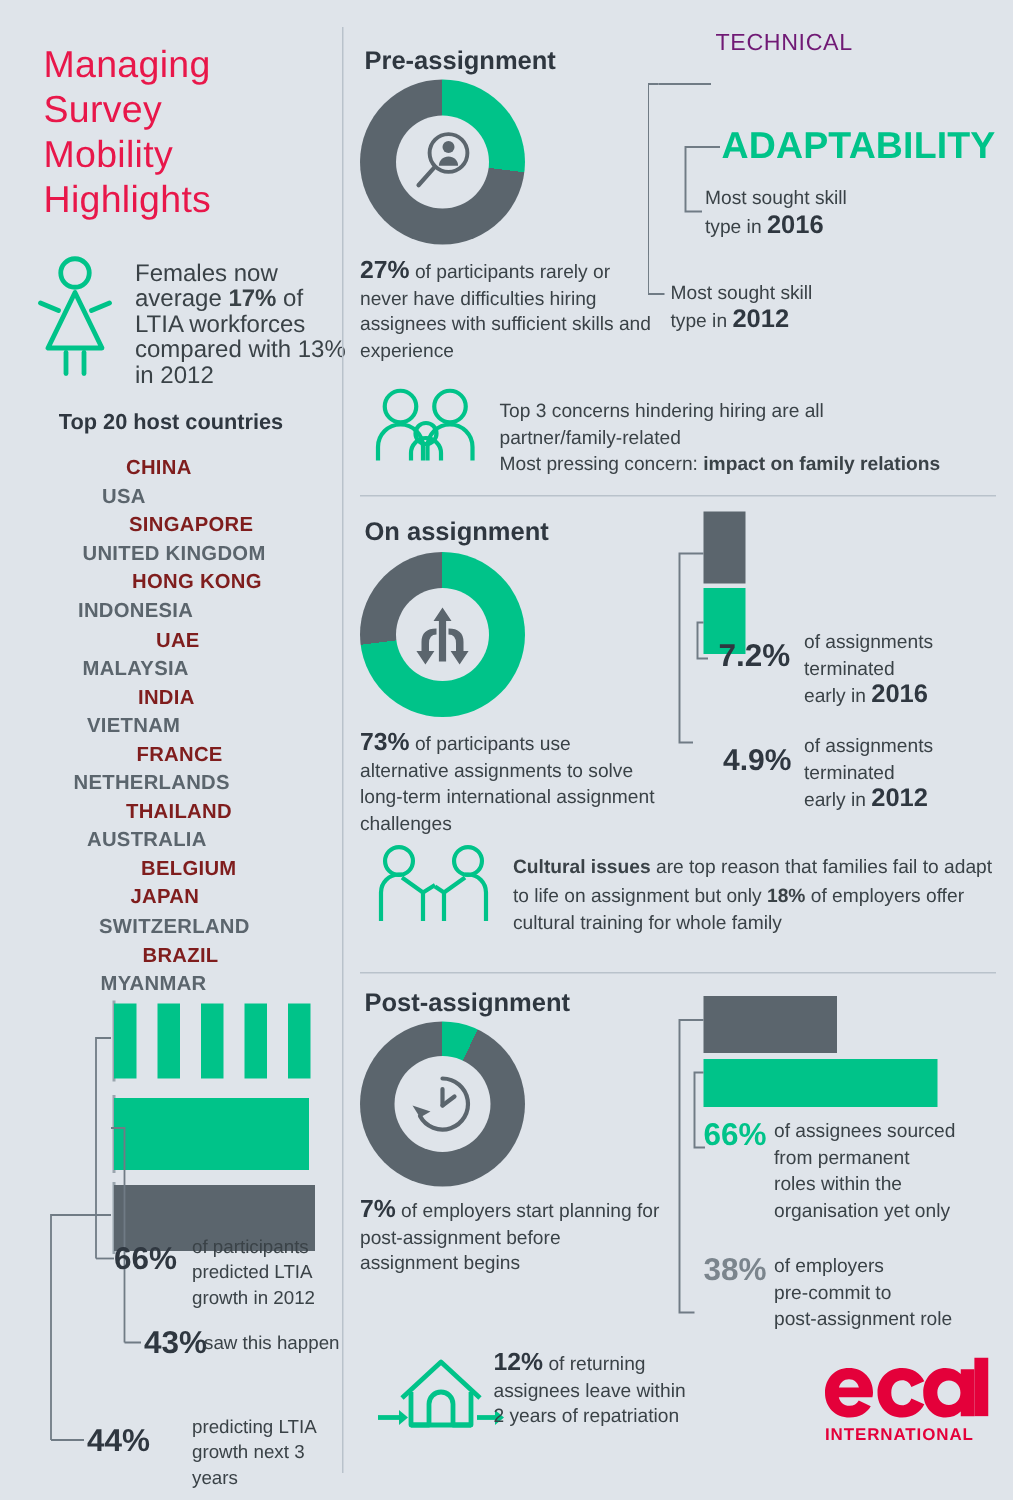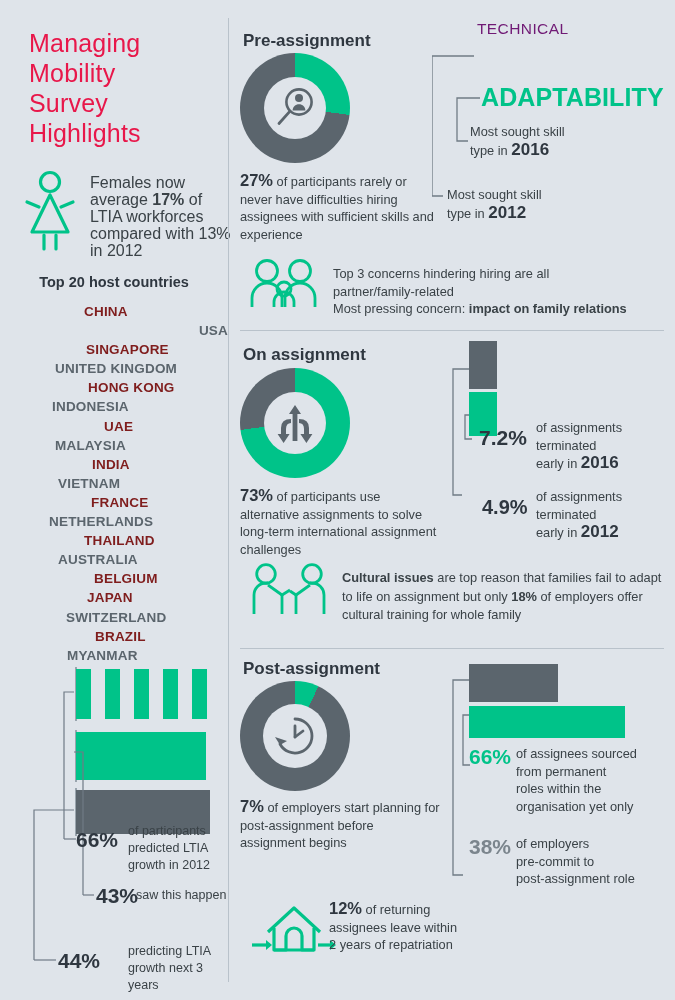--- a/index.html
+++ b/index.html
@@ -95,41 +95,41 @@
 </style>
 </head>
 <body>
 
 <div class="page">
 
   <div id="left-col">
 
     <div id="main-title">
       <div>Managing</div>
+      <div>Survey</div>
       <div>Mobility</div>
-      <div>Survey</div>
       <div>Highlights</div>
     </div>
 
     <div id="female-block">
       <svg id="female-icon" viewBox="0 0 56 82">
         <circle cx="28" cy="12" r="9.5" fill="none" stroke="#00c389" stroke-width="3.2"></circle>
         <path d="M28 25 L10 62 L46 62 Z" fill="none" stroke="#00c389" stroke-width="3.2" stroke-linejoin="round"></path>
         <line x1="17" y1="37" x2="5" y2="32" stroke="#00c389" stroke-width="3.2" stroke-linecap="round"></line>
         <line x1="39" y1="37" x2="51" y2="32" stroke="#00c389" stroke-width="3.2" stroke-linecap="round"></line>
         <line x1="22" y1="65" x2="22" y2="79" stroke="#00c389" stroke-width="3.2" stroke-linecap="round"></line>
         <line x1="34" y1="65" x2="34" y2="79" stroke="#00c389" stroke-width="3.2" stroke-linecap="round"></line>
       </svg>
       <div id="female-text"><span>Females now average </span><span class="b">17%</span><span> of LTIA workforces compared with 13% in 2012</span></div>
     </div>
 
     <div id="countries-title">Top 20 host countries</div>
     <div id="country-list">
         <div class="country c-green" style="margin-left: 84px;">CHINA</div>
-        <div class="country c-grey" style="margin-left: 31px; text-align: right;">USA</div>
+        <div class="country c-grey" style="margin-left: 68px;">USA</div>
         <div class="country c-green" style="margin-left: 86px;">SINGAPORE</div>
         <div class="country c-grey" style="margin-left: 55px;">UNITED KINGDOM</div>
         <div class="country c-green" style="margin-left: 88px;">HONG KONG</div>
         <div class="country c-grey" style="margin-left: 52px;">INDONESIA</div>
         <div class="country c-green" style="margin-left: 104px;">UAE</div>
         <div class="country c-grey" style="margin-left: 55px;">MALAYSIA</div>
         <div class="country c-green" style="margin-left: 92px;">INDIA</div>
         <div class="country c-grey" style="margin-left: 58px;">VIETNAM</div>
         <div class="country c-green" style="margin-left: 91px;">FRANCE</div>
         <div class="country c-grey" style="margin-left: 49px;">NETHERLANDS</div>
@@ -325,14 +325,25 @@
       <path d="M24 30 V52 H36 V38 a8 8 0 0 1 16 0 V52 H64 V30" fill="none" stroke="#00c389" stroke-width="3.2" stroke-linejoin="round"></path>
       <line x1="24" y1="52" x2="64" y2="52" stroke="#00c389" stroke-width="3.2"></line>
       <line x1="2" y1="47" x2="20" y2="47" stroke="#00c389" stroke-width="3.2"></line>
       <path d="M16 42 l6 5 l-6 5" fill="#00c389"></path>
       <line x1="68" y1="47" x2="84" y2="47" stroke="#00c389" stroke-width="3.2"></line>
       <path d="M80 42 l6 5 l-6 5" fill="#00c389"></path>
     </svg>
     <div class="body-txt" style="left:93px;top:900px;width:160px;"><span class="big">12%</span><span> of returning</span><br><span>assignees leave within</span><br><span>2 years of repatriation</span></div>
   </div>
 
+  <div id="eca-logo">
+    <svg id="eca-word" viewBox="0 0 110 46">
+      <g fill="#e4003a">
+        <path d="M17 7 C7.5 7 1 14 1 23.5 C1 33 7.5 40 17.5 40 C24 40 29 37 31.5 32.5 L23.5 28.6 C22.2 30.9 20.2 32.2 17.4 32.2 C13.6 32.2 11 30 10.2 26.5 H32.6 C32.9 25.4 33 24.4 33 23.2 C33 14 26.5 7 17 7 Z M10.3 20 C11.2 16.6 13.6 14.5 17 14.5 C20.4 14.5 22.8 16.6 23.6 20 Z"></path>
+        <path d="M52.5 7 C42.8 7 36 14 36 23.5 C36 33 42.8 40 52.5 40 C59.2 40 64.6 36.7 67.2 31.2 L58.6 27.3 C57.5 30.2 55.3 31.8 52.4 31.8 C48 31.8 45.2 28.5 45.2 23.5 C45.2 18.5 48 15.2 52.4 15.2 C55.3 15.2 57.5 16.8 58.6 19.7 L67.2 15.8 C64.6 10.3 59.2 7 52.5 7 Z"></path>
+        <path d="M91.5 7.9 V11 C89 8.4 85.6 7 81.4 7 C72.8 7 66.5 14 66.5 23.5 C66.5 33 72.8 40 81.4 40 C85.6 40 89 38.6 91.5 36 V39.1 H100.6 V7.9 Z M83.6 31.6 C79.2 31.6 75.9 28.3 75.9 23.5 C75.9 18.7 79.2 15.4 83.6 15.4 C88 15.4 91.3 18.7 91.3 23.5 C91.3 28.3 88 31.6 83.6 31.6 Z"></path>
+        <rect x="100.6" y="0" width="9.4" height="39.1"></rect>
+      </g>
+    </svg>
+    <div id="eca-sub">INTERNATIONAL</div>
+  </div>
 
 </div>
 
 </body></html>

